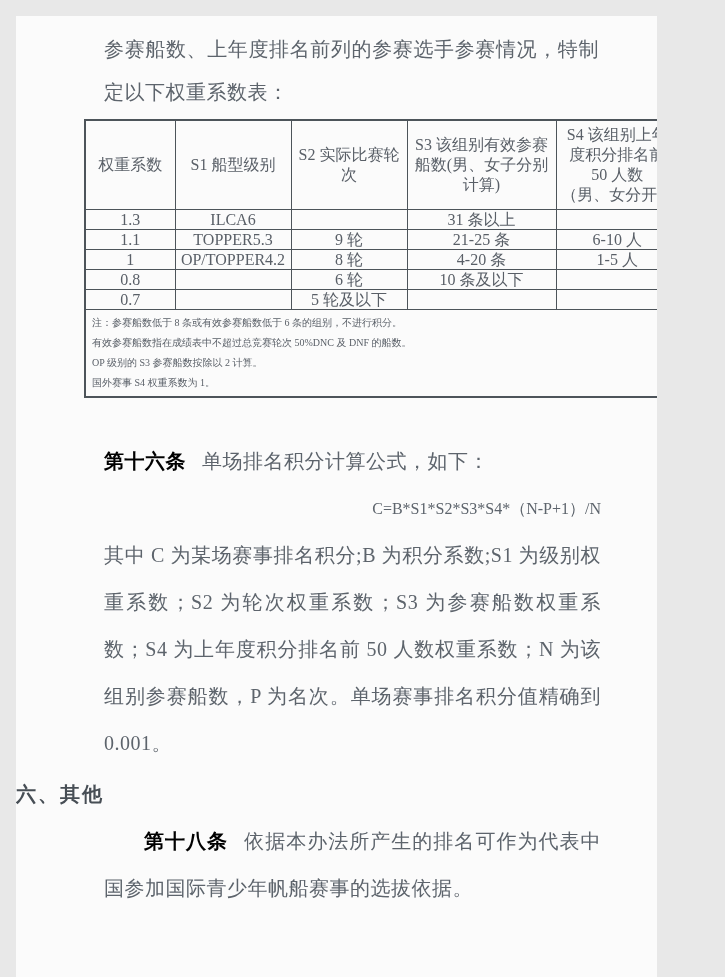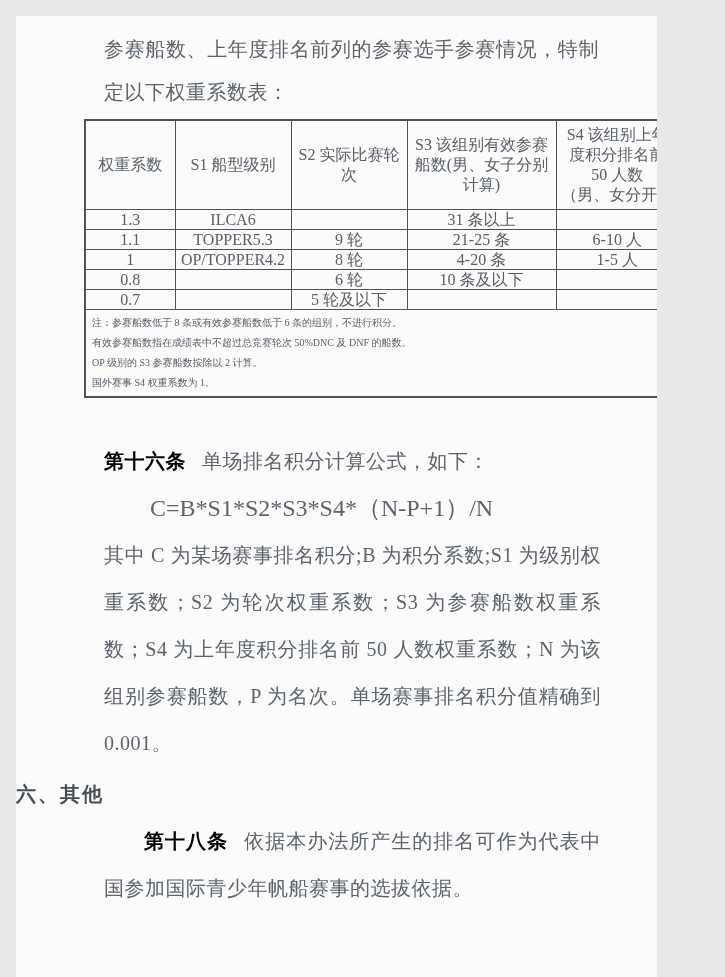--- a/index.html
+++ b/index.html
@@ -68,23 +68,23 @@
     padding: 3px 6px !important;
   }
   .note-line {
     font-size: 10px;
     line-height: 20px;
     text-align: left;
   }
 
   .formula-line {
     margin: 0 56px 0 134px;
-    font-size: 24px;
+    font-size: 16px;
     line-height: 47px;
-    text-align: left;
+    text-align: right;
   }
   .article16-line { margin-top: 40px; }
   .section-heading {
     margin: 4px 0 0 0;
     font-size: 20px;
     line-height: 47px;
     font-weight: bold;
     color: #474e55;
     letter-spacing: 2px;
   }

